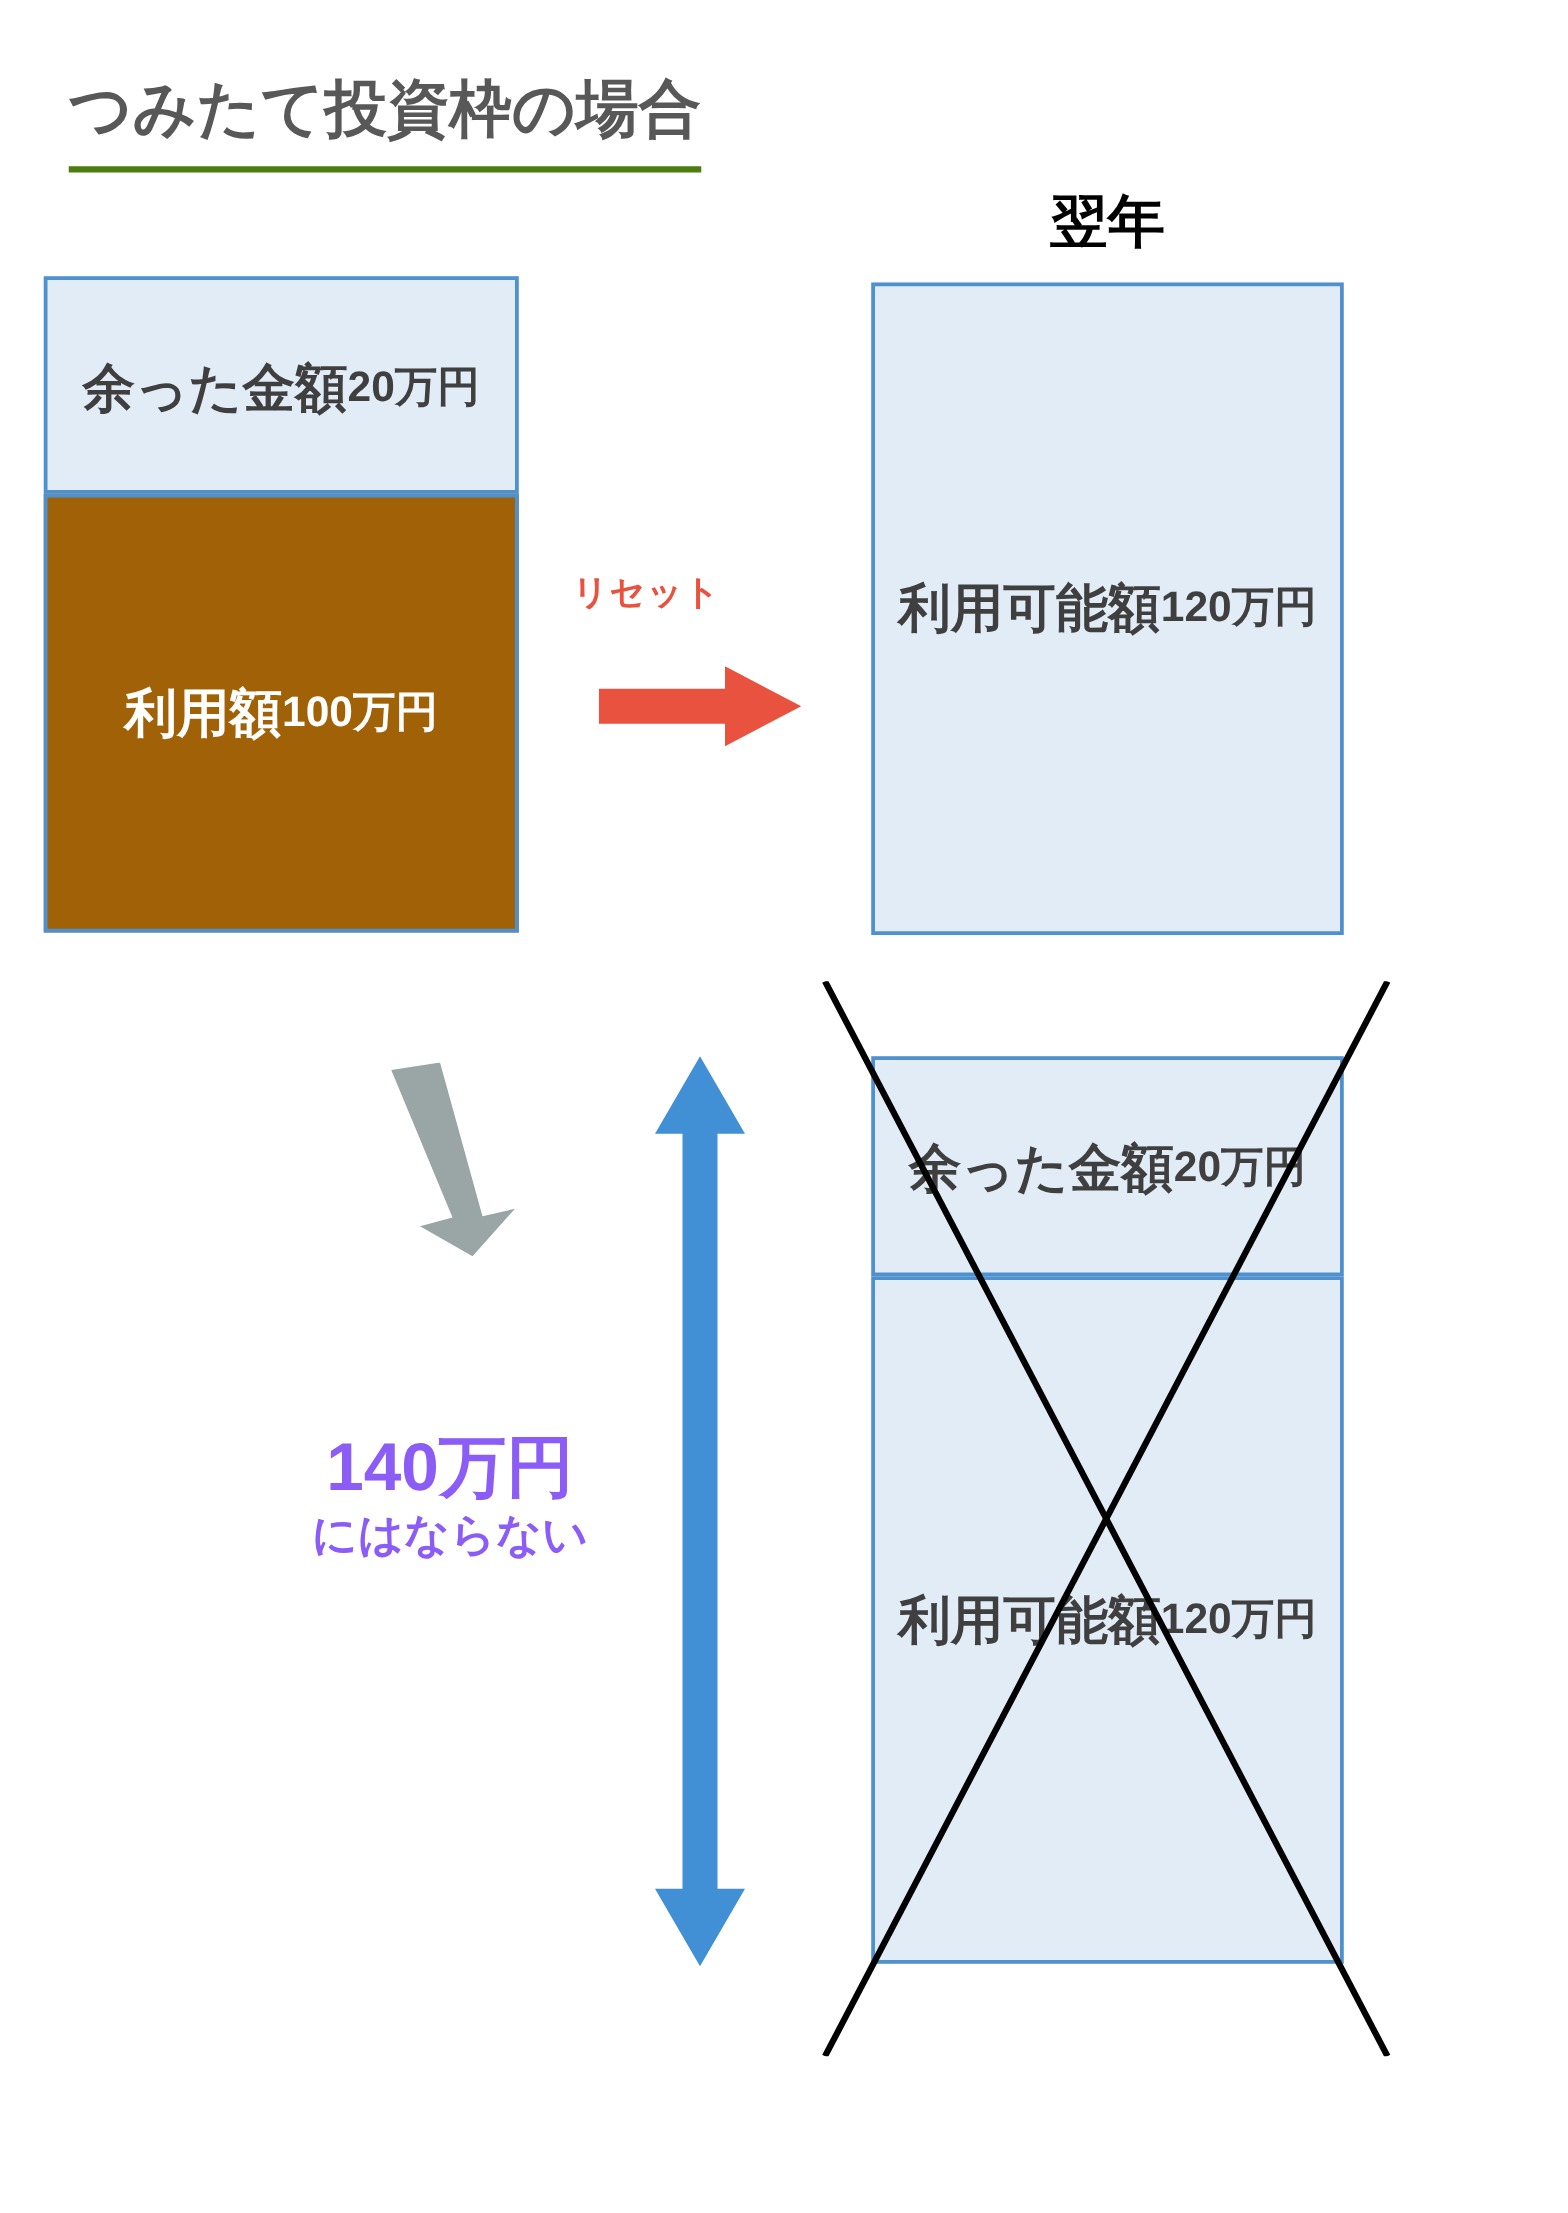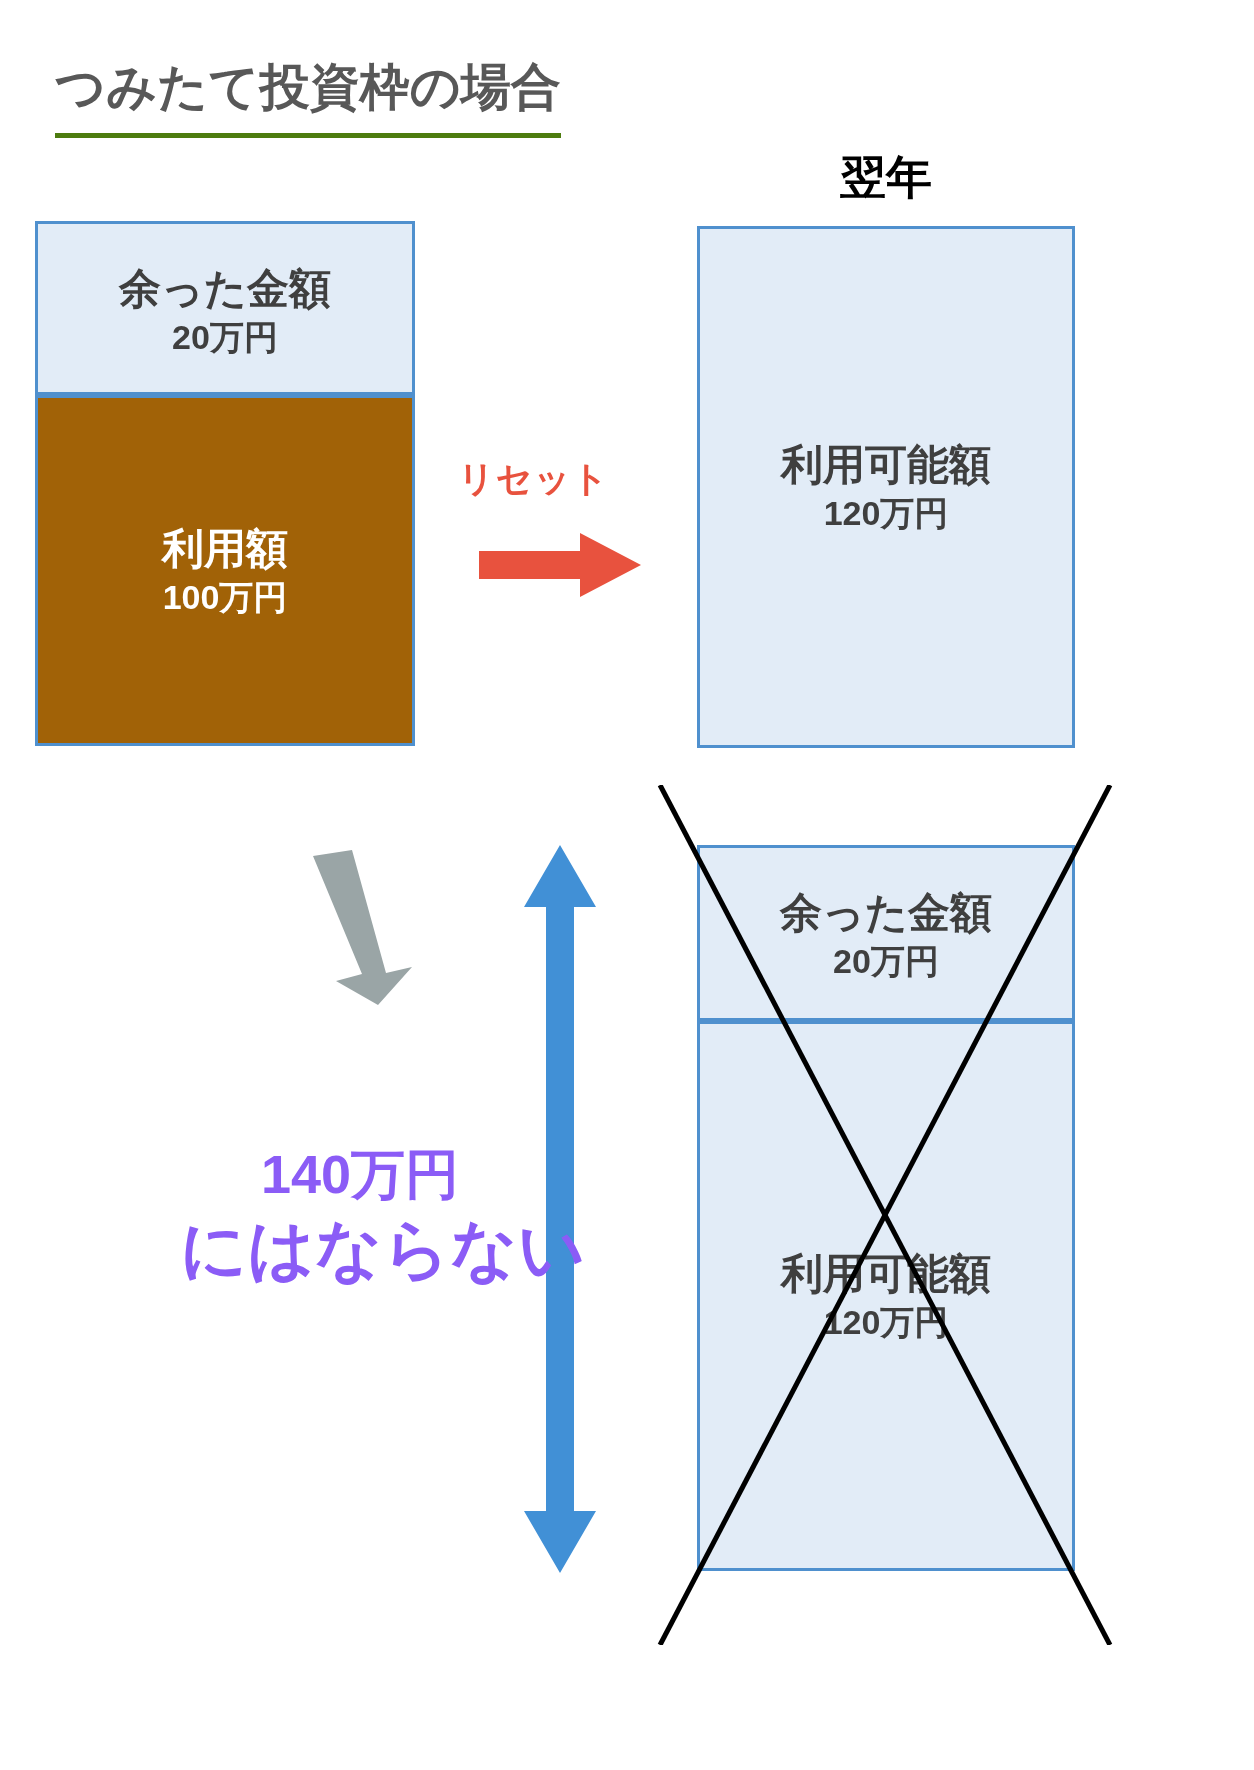--- a/index.html
+++ b/index.html
@@ -35,21 +35,21 @@
     padding-bottom: 16px;
     line-height: 1.18;
     white-space: nowrap;
   }
 
   
   .box {
     position: absolute;
     box-sizing: border-box;
     display: flex;
-    flex-direction: column;
+    flex-direction: row;
     align-items: center;
     justify-content: center;
     text-align: center;
   }
   .box .b-label {
     font-size: 42px;
     font-weight: 700;
     line-height: 1.28;
     white-space: nowrap;
   }
@@ -125,21 +125,21 @@
     font-weight: 700;
     color: #000000;
     white-space: nowrap;
   }
 
   
   #reset-label {
     position: absolute;
     left: 458px;
     top: 455px;
-    font-size: 36px;
+    font-size: 28px;
     font-weight: 700;
     color: #E8523E;
     letter-spacing: 1px;
     white-space: nowrap;
   }
   #reset-arrow {
     position: absolute;
     left: 479px;
     top: 533px;
     width: 162px;
@@ -174,23 +174,24 @@
     color: #8b5cf6;
     line-height: 1.26;
     white-space: nowrap;
   }
   #not-total-note .n-amount {
     font-size: 54px;
     font-weight: 700;
     display: block;
   }
   #not-total-note .n-text {
-    font-size: 66px;
+    font-size: 36px;
     font-weight: 700;
     display: block;
+    font-family: Liberation Mono, monospace;
   }
 
   
   #invalid-cross {
     position: absolute;
     left: 650px;
     top: 785px;
     width: 470px;
     height: 860px;
     pointer-events: none;

